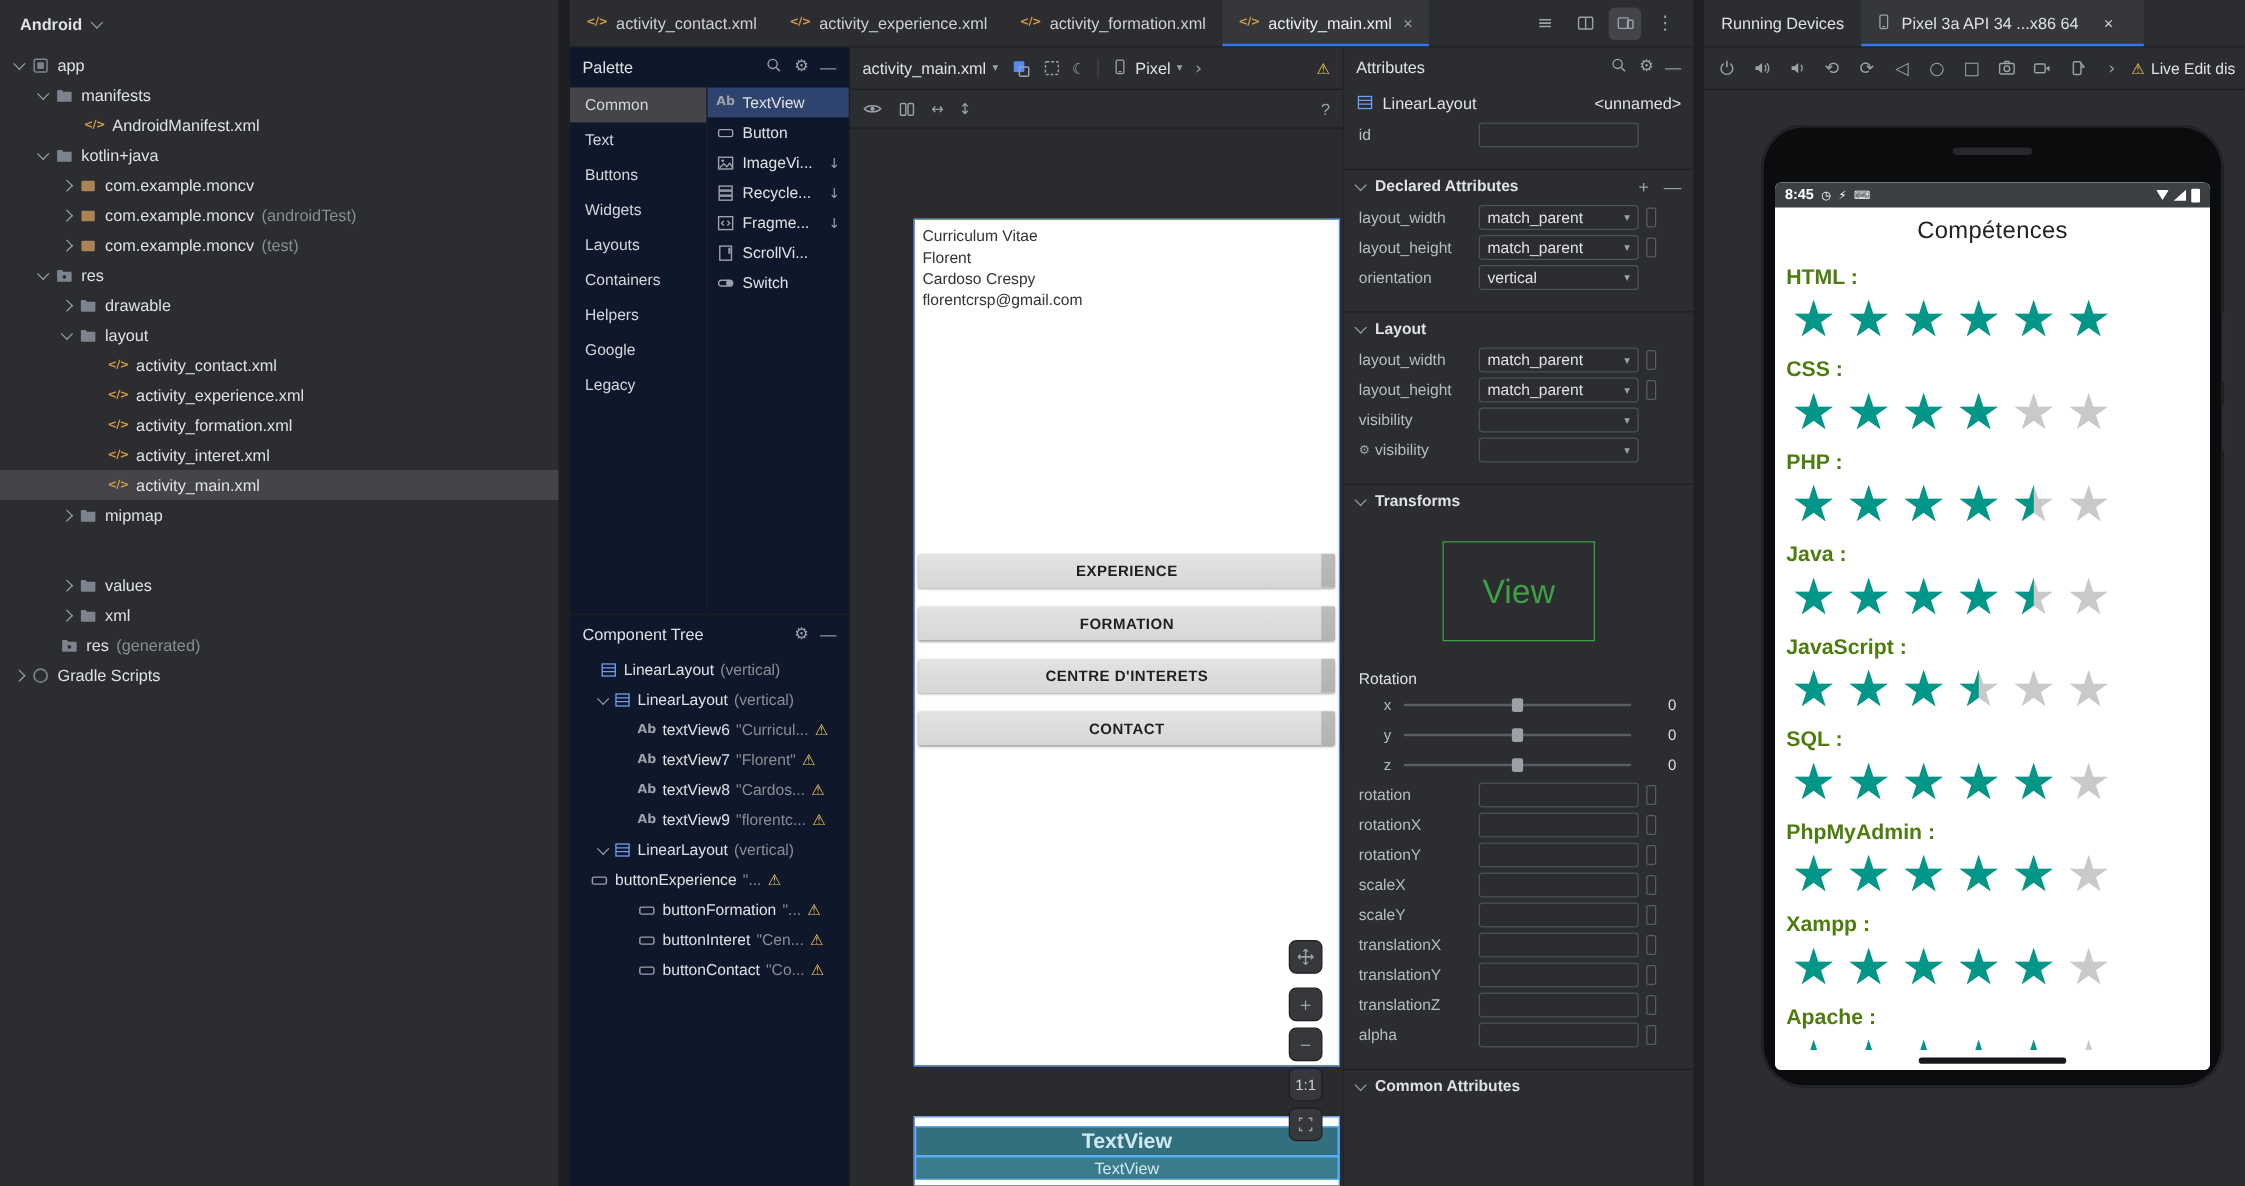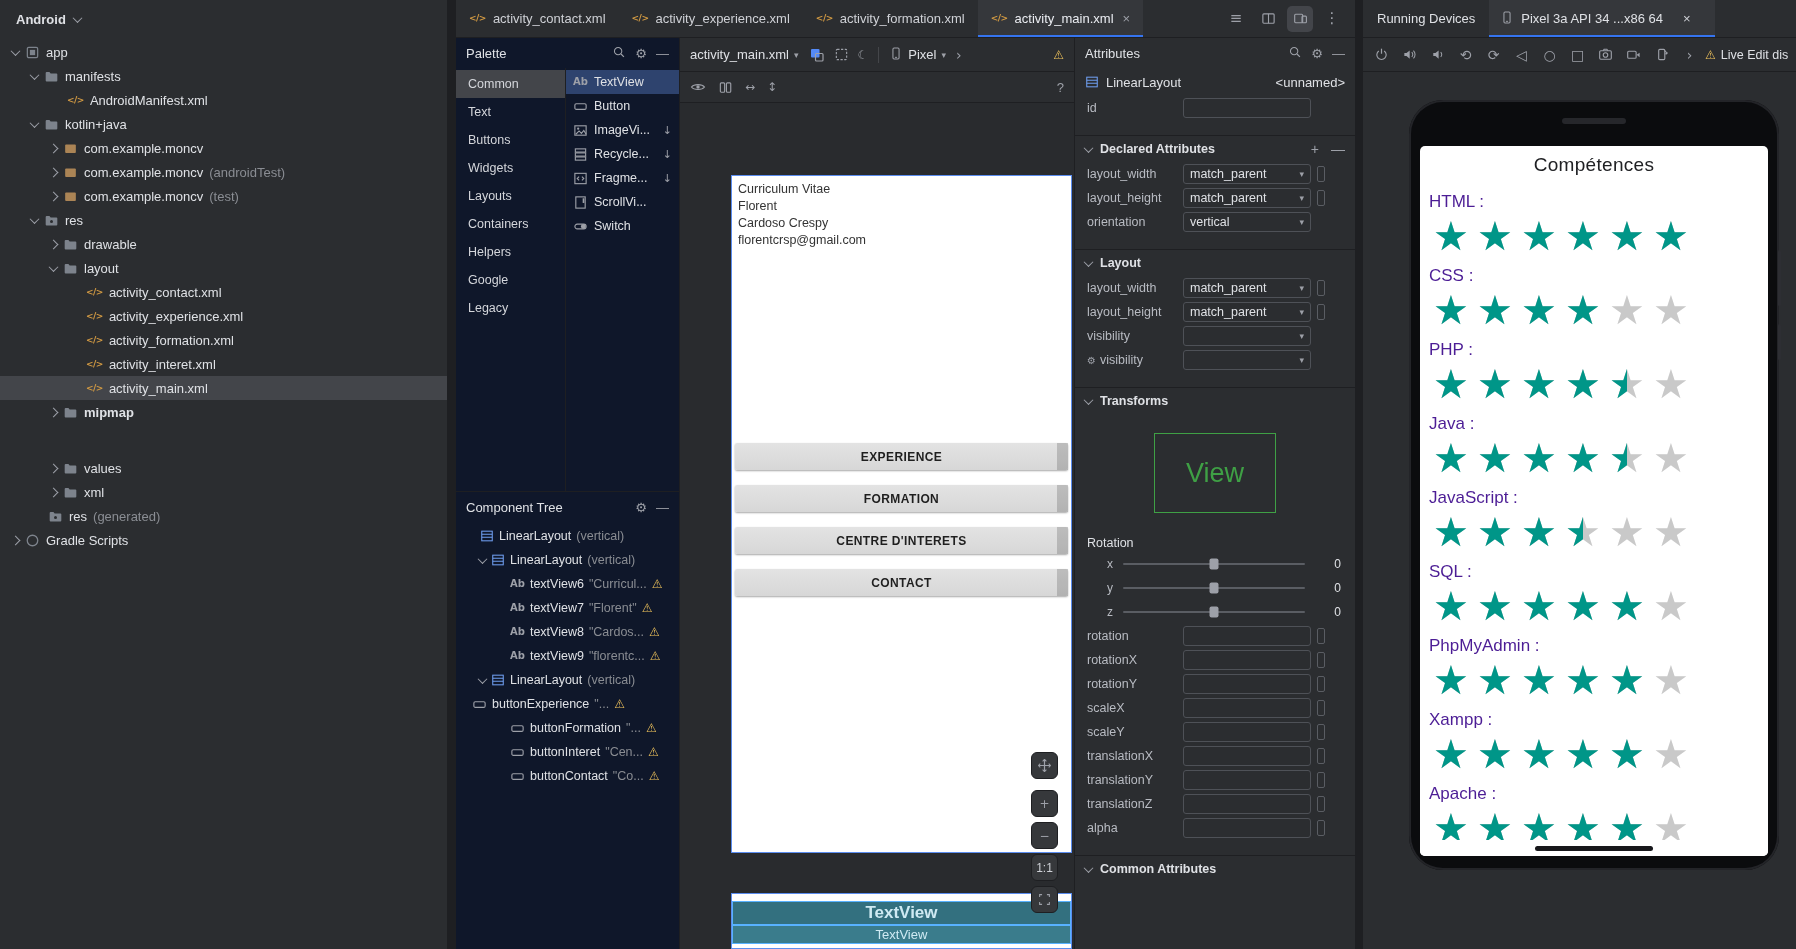--- a/index.html
+++ b/index.html
@@ -125,21 +125,21 @@
   .statusbar{height:20px;flex:none;background:#3c4043;color:#fff;display:flex;align-items:center;gap:6px;padding:0 8px;
     font-size:11.5px;font-weight:700}
   .sb-ic{font-size:9px;font-weight:400}
   .sb-right{margin-left:auto;display:flex;align-items:center;gap:4px}
   .wifi{width:10px;height:8px;background:#fff;clip-path:polygon(50% 100%,0 0,100% 0)}
   .signal{width:10px;height:9px;background:#fff;clip-path:polygon(100% 0,100% 100%,0 100%)}
   .battery{width:7px;height:11px;background:#fff;border-radius:1px}
   .scr-title{flex:none;height:30px;margin-top:8px;text-align:center;font-size:19px;color:#202124;letter-spacing:.3px}
   .skills{flex:1;min-height:0;padding:0 9px;overflow:hidden}
   .skill{margin-top:8px}
-  .sk-label{height:22px;font-size:17px;font-weight:400;color:#4c1d95}
+  .sk-label{height:22px;font-size:17px;font-weight:700;color:#4d7c0f}
   .stars{position:relative;height:44px;width:266px}
   .stars .base,.stars .fill{position:absolute;top:0;left:0;white-space:nowrap;font-family:"DejaVu Sans",sans-serif}
   .stars .base{color:#c9c9c9}
   .stars .fill{color:#009688;overflow:hidden}
   .stars .st{display:inline-block;width:44px;font-size:40px;line-height:44px;text-align:center}
   .navbar{position:absolute;bottom:0;left:0;right:0;height:16px;background:#fff;display:flex;align-items:center;justify-content:center}
   .pill{width:118px;height:5px;border-radius:3px;background:#17171b}
 </style>
 </head>
 <body>
@@ -260,21 +260,21 @@
         <div class="trow" style="padding-left: 69px;">
           <span class="chev-spacer"></span>
           <span class="ic glyph xmlico">&lt;/&gt;</span>
           <span class="tl">activity_interet.xml</span>
         </div>
         <div class="trow sel" style="padding-left: 69px;">
           <span class="chev-spacer"></span>
           <span class="ic glyph xmlico">&lt;/&gt;</span>
           <span class="tl">activity_main.xml</span>
         </div>
-        <div class="trow" style="padding-left: 50px; font-weight: bold;">
+        <div class="trow" style="padding-left: 50px;">
           <span class="chev right"></span>
           <span class="ic glyph">
             <svg width="15" height="15" viewBox="0 0 16 16">
               <path d="M1.8 4.2c0-.6.4-1 1-1h3l1.3 1.5h6.1c.6 0 1 .4 1 1v6.6c0 .6-.4 1-1 1H2.8c-.6 0-1-.4-1-1z" fill="#7d838c"></path>
             </svg>
           </span>
           <span class="tl">mipmap</span>
         </div>
         <div class="trow" style="padding-left: 50px; margin-top: 32px;">
           <span class="chev right"></span>
@@ -982,20 +982,31 @@
         <span class="live-edit">
           <span class="warn glyph">⚠</span>
           <span class="txt">Live Edit dis</span>
         </span>
       </div>
     <div class="emulator">
       <div class="speaker"></div>
       <div class="sidebtn" style="top:150px;height:56px"></div>
       <div class="sidebtn" style="top:224px;height:36px"></div>
       <div class="screen">
+        <div class="statusbar">
+          <span>8:45</span>
+          <span class="sb-ic">◷</span>
+          <span class="sb-ic">⚡</span>
+          <span class="sb-ic">⌨</span>
+          <span class="sb-right">
+            <span class="wifi"></span>
+            <span class="signal"></span>
+            <span class="battery"></span>
+          </span>
+        </div>
         <div class="scr-title">Compétences</div>
         <div class="skills" id="skills">
             <div class="skill">
               <div class="sk-label">HTML :</div>
               <div class="stars">
                 <div class="base"><span class="st">★</span><span class="st">★</span><span class="st">★</span><span class="st">★</span><span class="st">★</span><span class="st">★</span></div>
                 <div class="fill" style="width: 264px;"><span class="st">★</span><span class="st">★</span><span class="st">★</span><span class="st">★</span><span class="st">★</span><span class="st">★</span></div>
               </div>
             </div>
             <div class="skill">

